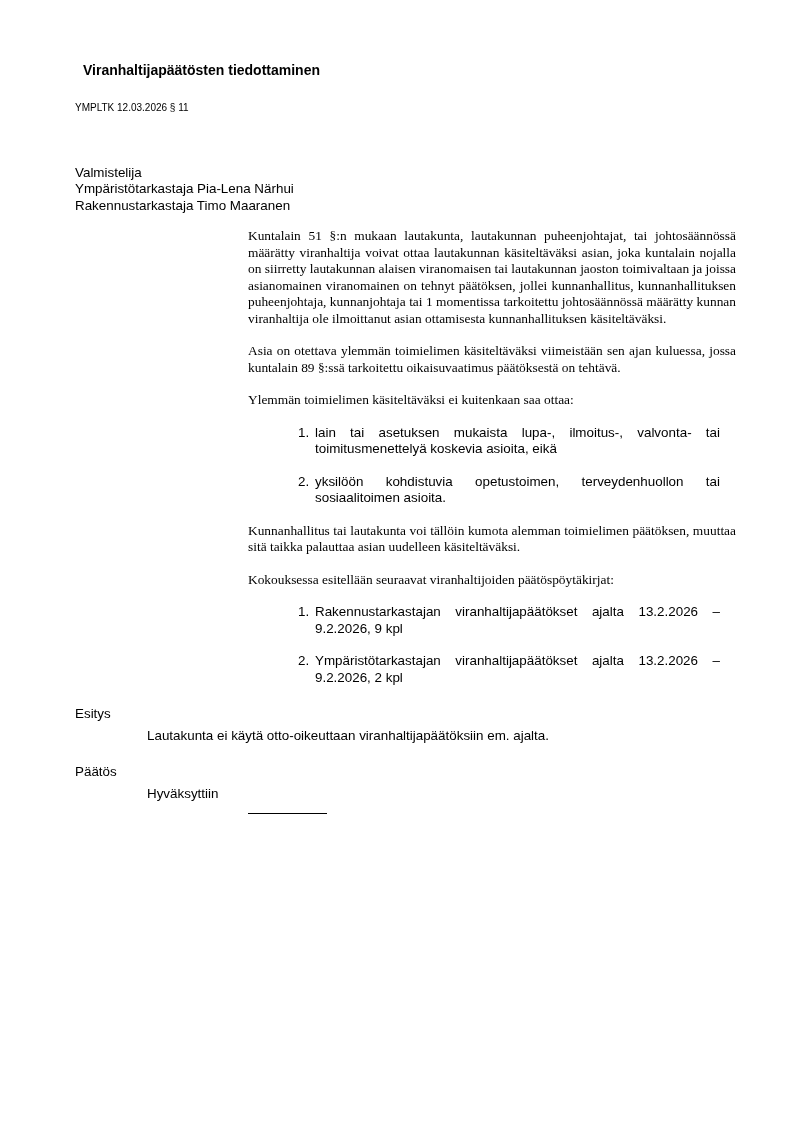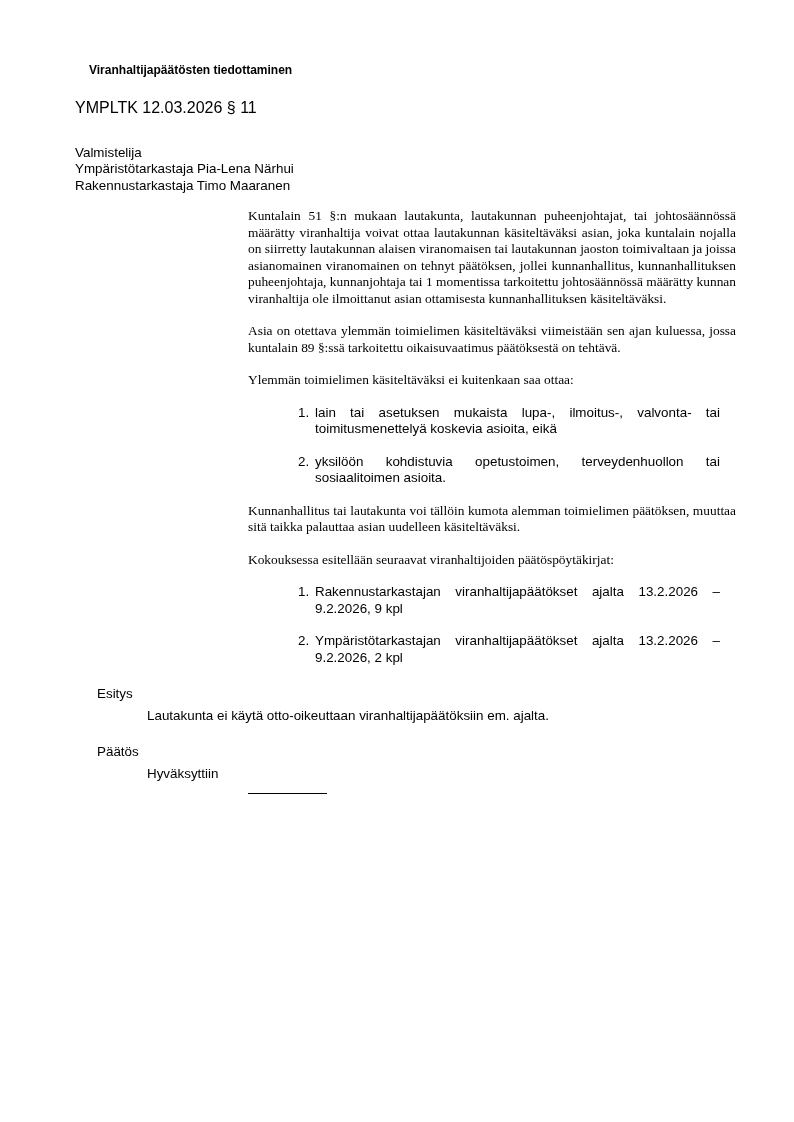--- a/index.html
+++ b/index.html
@@ -15,28 +15,28 @@
     background: #ffffff;
     box-sizing: border-box;
     padding: 62px 58px 40px 75px;
     color: #000000;
     font-family: "Liberation Sans", "DejaVu Sans", sans-serif;
     font-size: 13.4px;
     line-height: 16.5px;
     overflow: hidden;
   }
   .doc-title {
-    font-size: 12px;
+    font-size: 14px;
     font-weight: bold;
-    margin: 0 0 21px 14px;
+    margin: 0 0 21px 8px;
     line-height: 17px;
   }
   .meeting-ref {
-    margin: 0 0 28px 0;
-    font-size: 16px;
+    margin: 0 0 48px 0;
+    font-size: 10px;
   }
   .row {
     display: flex;
     align-items: flex-start;
   }
   .label-col {
     width: 173px;
     flex-shrink: 0;
   }
   .content-col {
@@ -61,21 +61,20 @@
   .doc-body ol li {
     text-align: justify;
     margin: 16px;
     padding: 0 0 0 2px;
   }
   .labeled-block {
     margin-top: 20px;
   }
   .labeled-block .label {
     margin-bottom: 5px;
-    margin-left: 22px;
   }
   .labeled-block .indented-text {
     margin-left: 72px;
     text-align: justify;
   }
   .sig-line {
     margin: 11px 0 0 173px;
     width: 79px;
     border-top: 1.3px solid #000000;
     height: 0;

